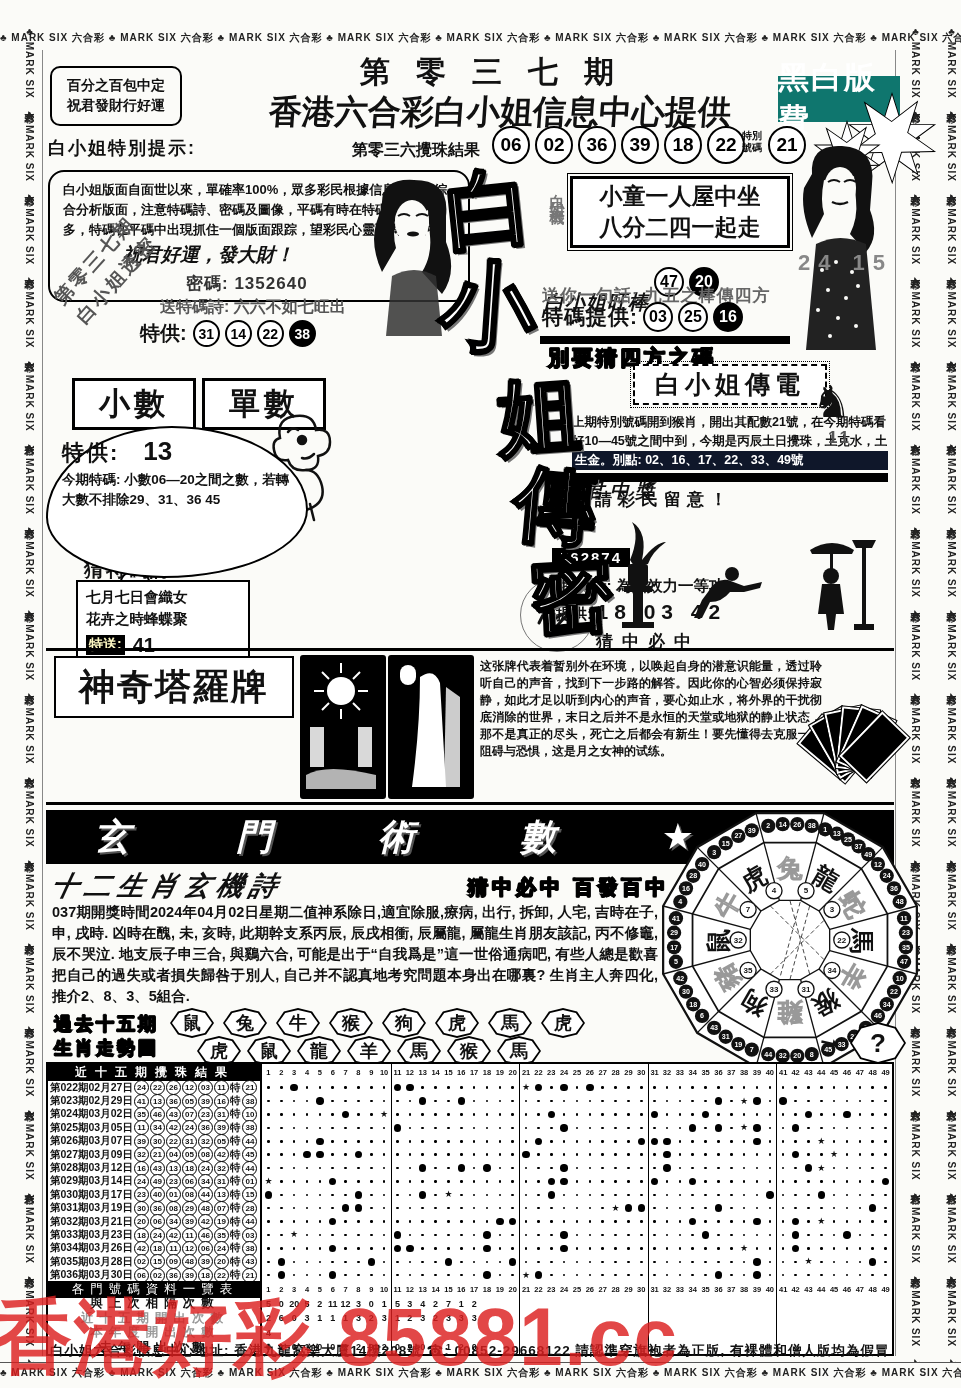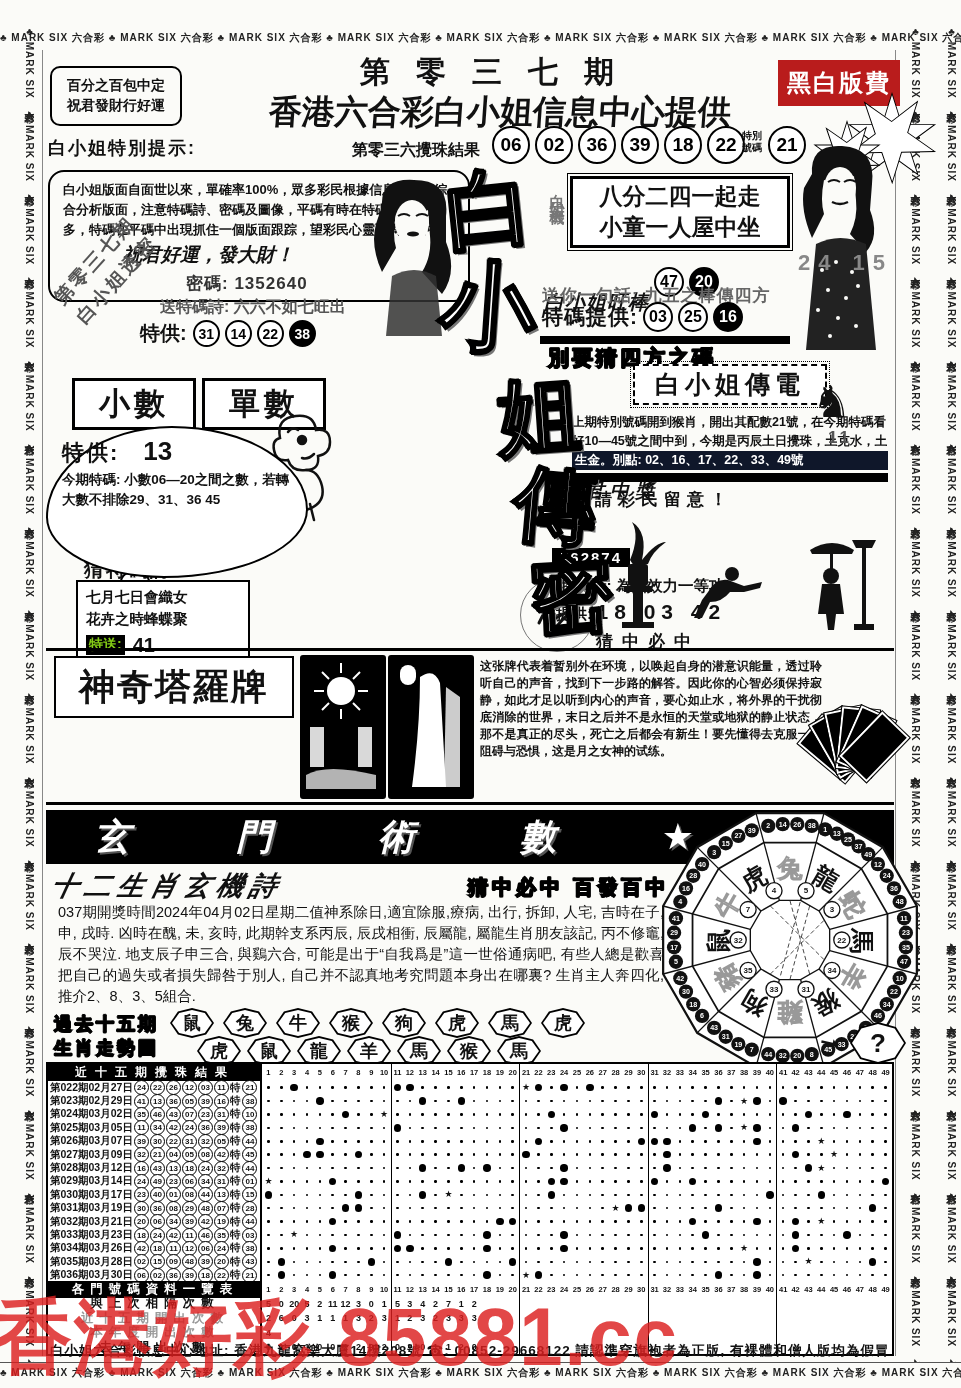--- a/index.html
+++ b/index.html
@@ -23,22 +23,22 @@
   .b30{width:30px;height:30px;font-size:16px;border-width:2px;}
   .b27{width:27px;height:27px;font-size:14px;border-width:2px;}
   .outline-txt{color:#fff;-webkit-text-stroke:1.5px #000;
     text-shadow:1px 0 #000,-1px 0 #000,0 1px #000,0 -1px #000;}
   
   .corner-box{left:50px;top:66px;width:128px;height:56px;border:2px solid #000;border-radius:10px;
     display:flex;flex-direction:column;align-items:center;justify-content:center;font-size:14px;font-weight:bold;line-height:1.4;}
   .issue-title{left:250px;top:52px;width:500px;text-align:center;font-size:30px;font-weight:bold;letter-spacing:26px;}
   .main-title{left:200px;top:90px;width:600px;text-align:center;font-size:33px;font-weight:bold;
     transform:skewX(-4deg);letter-spacing:0px;}
-  .bw-box{left:778px;top:60px;width:122px;height:46px;background:#b91c1c;color:#fff;display:flex;
-    align-items:center;justify-content:center;font-size:24px;font-weight:bold;letter-spacing:2px;}
+  .bw-box{left:778px;top:76px;width:122px;height:46px;background:#0f766e;color:#fff;display:flex;
+    align-items:center;justify-content:center;font-size:31px;font-weight:bold;letter-spacing:2px;}
   .star{position:absolute;}
   .star .s1,.star .s2{position:absolute;inset:0;
     clip-path:polygon(50% 0%,61% 35%,98% 35%,68% 57%,79% 91%,50% 70%,21% 91%,32% 57%,2% 35%,39% 35%);}
   .star .s1{background:#000;}
   .star .s2{inset:3px;background:#fff;}
   .star .s1.r,.star .s2.r{transform:rotate(35deg);}
   .tip-label{left:48px;top:136px;font-size:18px;font-weight:bold;letter-spacing:2px;}
   .result-label{left:352px;top:140px;font-size:16px;font-weight:bold;}
   .header-balls{left:492px;top:126px;display:flex;gap:5px;}
   .special-lbl{left:742px;top:130px;width:24px;font-size:10px;font-weight:bold;line-height:1.15;}
@@ -92,21 +92,21 @@
   .cd-bar2{height:9px;background:#000;margin-top:3px;}
   .cd-notice{margin-top:6px;font-size:17px;font-weight:bold;letter-spacing:6px;}
   .cd-wish{left:560px;top:478px;font-size:19px;font-weight:bold;font-style:italic;letter-spacing:6px;}
   .horse{left:812px;top:380px;font-size:44px;line-height:1;}
   .horse-num{left:828px;top:428px;font-size:17px;font-weight:bold;color:#555;letter-spacing:3px;}
   
   .cm-label{left:84px;top:556px;font-size:20px;font-weight:900;letter-spacing:2px;}
   .cm-box{left:76px;top:580px;width:154px;border:2px solid #000;padding:5px 8px;background:#fff;}
   .cm-box .pl{font-size:14.5px;font-weight:bold;line-height:1.5;}
   .cm-ts{display:flex;align-items:center;gap:8px;margin-top:3px;}
-  .cm-ts .k{background:#000;color:#84cc16;font-size:14px;font-weight:bold;padding:1px 3px;}
+  .cm-ts .k{background:#000;color:#fef9c3;font-size:14px;font-weight:bold;padding:1px 3px;}
   .cm-ts .v{font-size:20px;font-weight:bold;}
   .code-badge{left:552px;top:548px;background:#000;color:#fff;font-size:15px;font-weight:bold;
     padding:1px 8px;letter-spacing:2px;}
   .shi-line{left:560px;top:576px;font-size:15.5px;font-weight:bold;}
   .tigong-line{left:556px;top:600px;font-size:15.5px;font-weight:bold;}
   .tigong-line b{font-size:21px;letter-spacing:6px;}
   .sure-line{left:596px;top:630px;font-size:17px;font-weight:bold;letter-spacing:9px;}
   .sig-circle{left:520px;top:578px;width:72px;height:72px;border:1.5px solid #777;border-radius:50%;}
   .figs{left:600px;top:520px;}
   
@@ -121,21 +121,21 @@
   .fan{left:800px;top:690px;width:100px;height:110px;}
   .fan i{position:absolute;left:36px;top:18px;width:34px;height:58px;background:#000;border:2px solid #fff;
     outline:1px solid #000;transform-origin:50% 95%;}
   
   .xm-banner{left:46px;top:810px;width:848px;height:54px;background:#000;color:#fff;display:flex;
     align-items:center;justify-content:space-around;font-size:36px;font-weight:900;letter-spacing:10px;
     font-style:italic;text-shadow:2px 2px 0 #555;}
   .xm-sub{left:52px;top:868px;font-size:27px;font-weight:900;font-style:italic;letter-spacing:6px;
     transform:skewX(-12deg);}
   .xm-right{left:468px;top:874px;font-size:20px;font-weight:900;letter-spacing:4px;}
-  .xm-par{left:52px;top:902px;width:606px;font-size:14.5px;font-weight:normal;line-height:1.45;text-align:justify;margin-left:6px;}
+  .xm-par{left:52px;top:902px;width:606px;font-size:14.5px;font-weight:bold;line-height:1.45;text-align:justify;}
   .wheel{left:642px;top:806px;width:296px;height:268px;}
   
   .trend-label{left:54px;top:1012px;font-size:18px;font-weight:900;letter-spacing:3px;line-height:1.35;
     color:#fff;-webkit-text-stroke:1.2px #000;text-shadow:1px 0 #000,-1px 0 #000,0 1px #000,0 -1px #000;}
   .badge{position:absolute;width:44px;height:30px;}
   .badge .o,.badge .i{position:absolute;clip-path:polygon(50% 0,82% 12%,100% 50%,82% 88%,50% 100%,18% 88%,0 50%,18% 12%);}
   .badge .o{inset:0;background:#000;}
   .badge .i{inset:2px;background:#fff;display:flex;align-items:center;justify-content:center;
     font-size:18px;font-weight:900;}
   .trend-arrow{left:820px;top:1030px;font-size:22px;font-weight:bold;transform:rotate(12deg);}
@@ -155,21 +155,21 @@
   .mcell{display:flex;align-items:center;justify-content:center;height:100%;box-sizing:border-box;}
   .gsep{border-left:1.5px solid #000;}
   .mh{font-size:7.5px;font-weight:bold;}
   .dot-s{width:2.5px;height:2.5px;border-radius:50%;background:#000;}
   .dot-b{width:7.5px;height:7.5px;border-radius:50%;background:#000;}
   .dot-star{font-size:9px;line-height:1;}
   .sumrow{height:14.5px;}
   .sumrow .tlabel{font-size:12.5px;font-weight:900;letter-spacing:6px;justify-content:center;}
   .sumrow.dim .tlabel{color:#999;}
   .sumval{font-size:9px;font-weight:bold;}
-  .barrow .tlabel{background:#000;color:#fff;font-size:12.5px;font-weight:bold;letter-spacing:6px;justify-content:center;}
+  .barrow .tlabel{background:#000;color:#fff;font-size:12.5px;font-weight:normal;letter-spacing:6px;justify-content:center;}
   
   .footer-line{left:50px;top:1342px;width:860px;font-size:13.5px;font-weight:bold;white-space:nowrap;letter-spacing:1px;}
   .watermark{left:-6px;top:1286px;width:980px;font-size:78px;font-weight:900;color:rgba(220,30,30,.82);
     letter-spacing:2px;z-index:60;white-space:nowrap;transform:scaleY(1.05);}
   svg text{font-family:"Liberation Sans","DejaVu Sans",sans-serif;}
 </style>
 </head>
 <body>
 
 <div class="page">
@@ -249,22 +249,22 @@
 
   <div class="vchar" style="left:446px;top:152px;font-size:86px;transform:rotate(-6deg);">白</div>
   <div class="vchar" style="left:440px;top:244px;font-size:96px;transform:rotate(4deg);">小</div>
   <div class="vchar" style="left:498px;top:362px;font-size:82px;transform:rotate(-4deg);">姐</div>
   <div class="vchar" style="left:514px;top:452px;font-size:82px;transform:rotate(5deg);">傳</div>
   <div class="vchar" style="left:530px;top:542px;font-size:82px;transform:rotate(-3deg);">密</div>
 
   <div class="rbox abs">
     <div class="rside-label">白小姐玄機</div>
     <div class="rpoem">
+      <div>小童一人屋中坐</div>
       <div>八分二四一起走</div>
-      <div>小童一人屋中坐</div>
     </div>
     <div class="wb-row">
       <span class="lbl">白小姐旺棒</span>
       <span id="wb-balls" style="display:flex;gap:5px;">
           <span class="ball b30">47</span>
           <span class="ball b30 filled">20</span>
         </span>
     </div>
     <div class="say-row">送你一句話: 九五之棒傳四方</div>
     <div class="tema-row">

